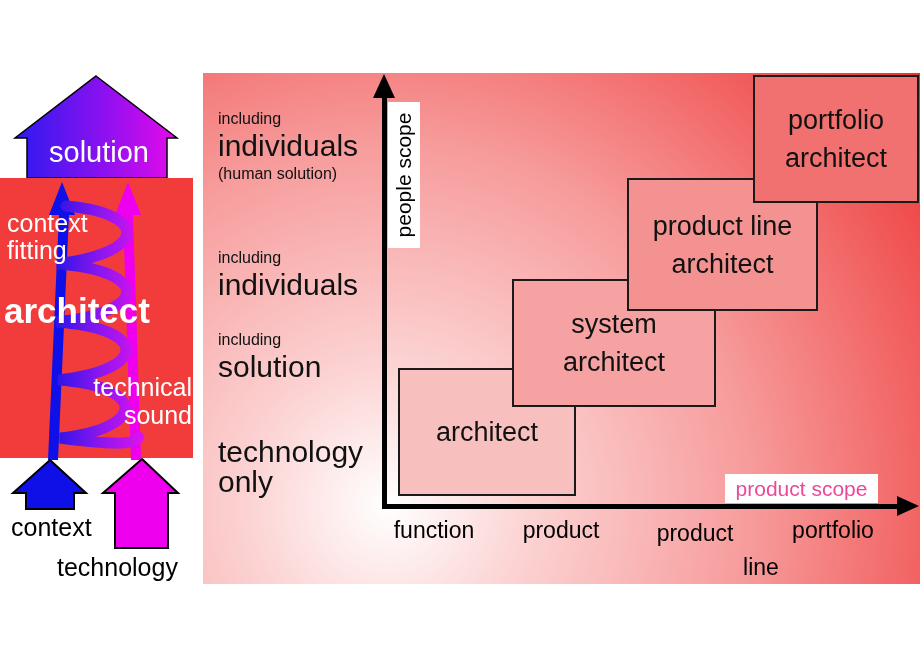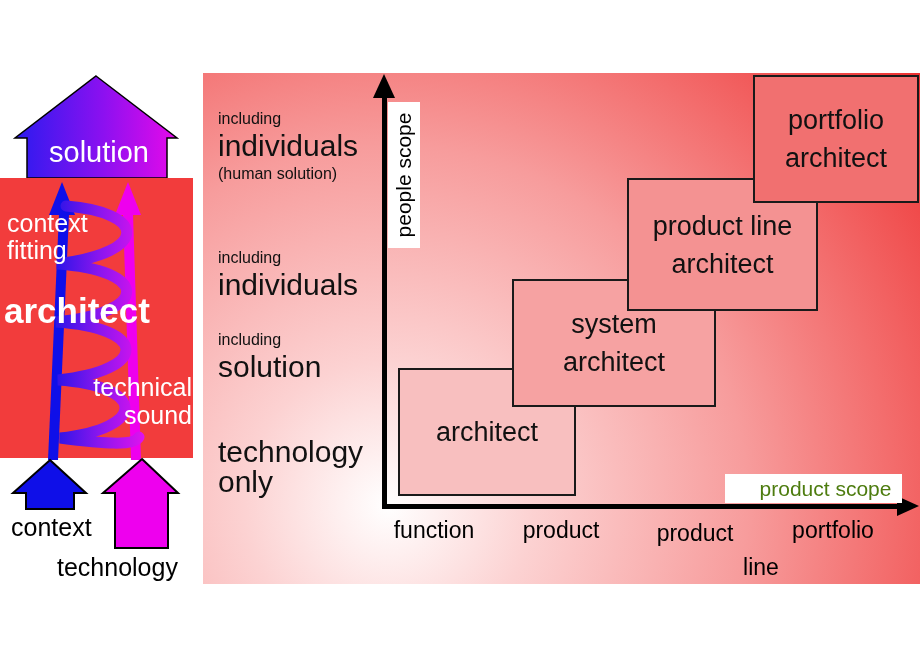--- a/index.html
+++ b/index.html
@@ -41,21 +41,21 @@
   
   #people-scope-plate{
     position:absolute;left:185px;top:29px;width:32px;height:146px;background:#fff;z-index:6;
   }
   #people-scope-plate span{
     position:absolute;left:50%;top:50%;transform:translate(-50%,-50%) rotate(-90deg);
     white-space:nowrap;font-size:21px;color:#000;
   }
   #product-scope-plate{
     position:absolute;left:522px;top:401px;width:153px;height:29px;background:#fff;z-index:6;
-    display:flex;align-items:center;justify-content:center;font-size:21px;color:#4d7c0f;padding-left:24px;
+    display:flex;align-items:center;justify-content:center;font-size:21px;color:#ec4899;
   }
   
   .x-tick{
     position:absolute;top:444px;transform:translateX(-50%);
     font-size:23px;color:#000;white-space:nowrap;z-index:6;
   }
   #tick-function   {left:231px;}
   #tick-product    {left:358px;}
   #tick-productline{left:492px;top:447px;}
   #tick-line       {left:558px;top:481px;}

